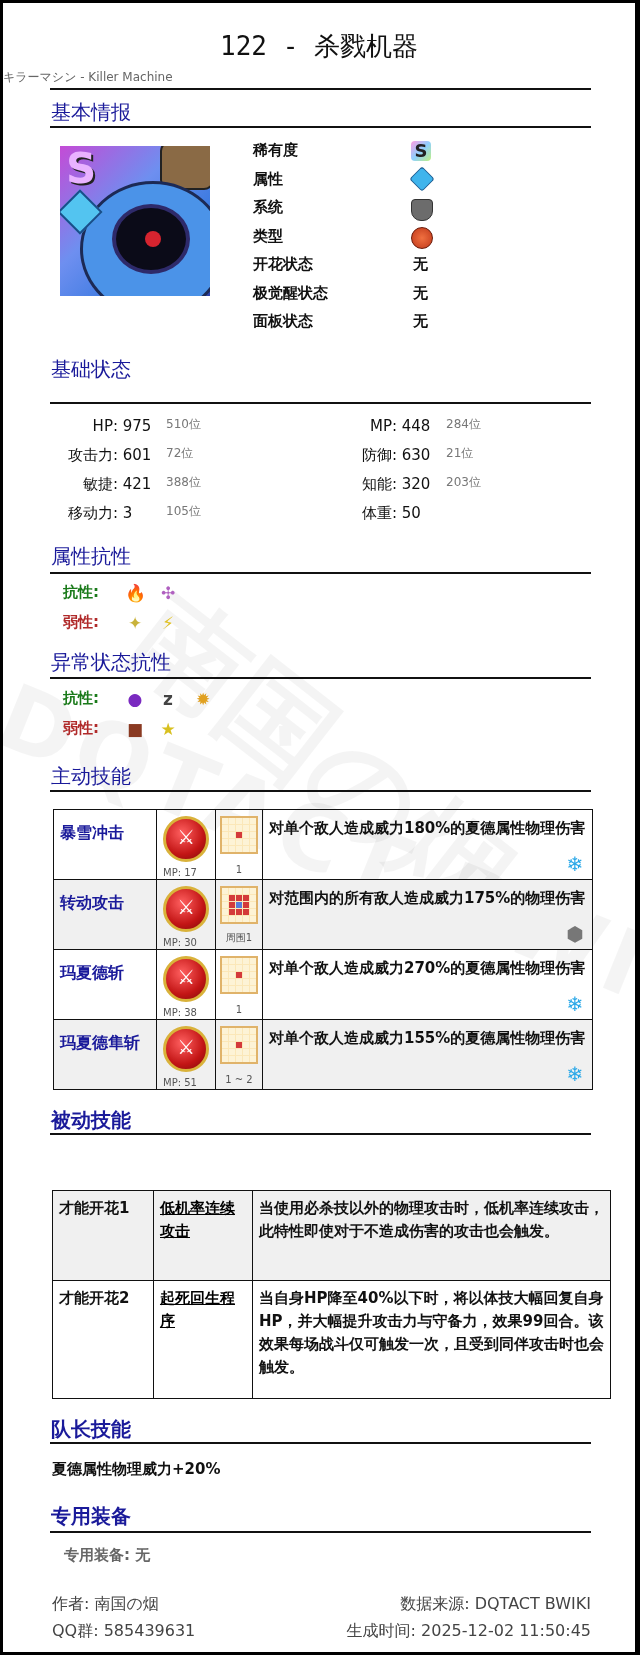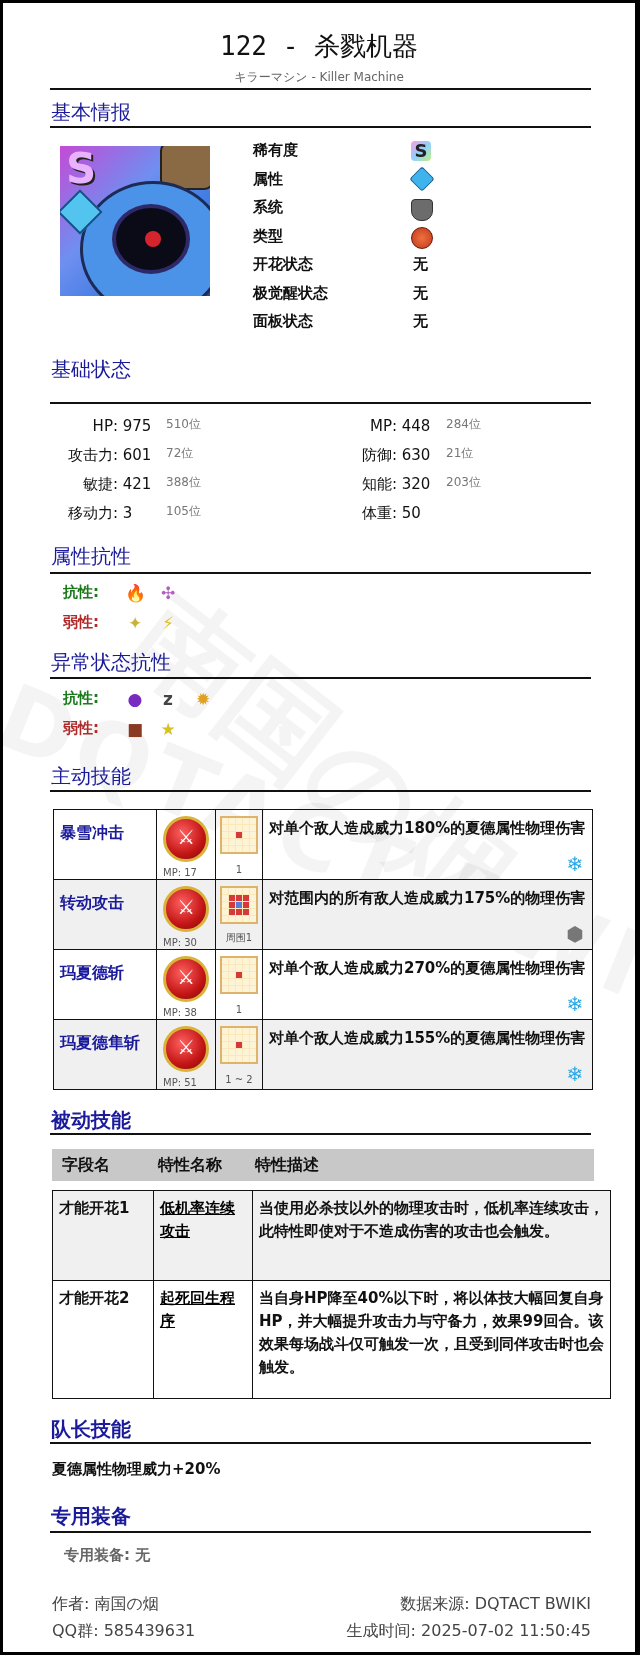--- a/index.html
+++ b/index.html
@@ -14,21 +14,21 @@
   }
   .watermark {
     position: absolute; pointer-events: none; color: rgba(0,0,0,0.045);
     font-family: "DejaVu Sans", sans-serif; font-weight: bold; white-space: nowrap;
   }
   .wm1 { left: 190px; top: 560px; font-size: 110px; transform: rotate(38deg); transform-origin: left top; }
   .wm2 { left: 20px; top: 660px; font-size: 90px; transform: rotate(22deg); transform-origin: left top; letter-spacing: 6px; }
 
   .title { position: absolute; top: 26px; left: 0; width: 632px; text-align: center;
     font-size: 26px; font-family: "DejaVu Sans Mono", monospace; color: #111; }
-  .subtitle { position: absolute; top: 66px; left: 0; width: 632px; text-align: center;
+  .subtitle { position: absolute; top: 66px; left: 0; width: 632px; text-align: left;
     font-size: 12px; color: #666; }
   .hr { position: absolute; left: 47px; width: 541px; height: 2px; background: #111; }
   .sec-title { position: absolute; left: 48px; font-size: 20px; color: #1a1a9a; }
 
   .portrait { position: absolute; left: 57px; top: 143px; width: 150px; height: 150px;
     background: linear-gradient(135deg, #c44bd6 0%, #6e8ff0 40%, #3b7ae0 70%, #2a3fa8 100%);
     overflow: hidden; }
   .portrait .body { position: absolute; left: 20px; top: 35px; width: 140px; height: 130px;
     border-radius: 50%; background: #4b93e8; border: 3px solid #1c2a55; }
   .portrait .eye { position: absolute; left: 52px; top: 58px; width: 70px; height: 62px;
@@ -340,25 +340,20 @@
         <span>对单个敌人造成威力155%的夏德属性物理伤害</span>
         <span class="attr-icon" style="color:#2aa8e8">❄</span>
       </td>
     </tr>
   </tbody>
     </table>
 
   <div class="sec-title" style="top:1104px; font-weight:bold">被动技能</div>
   <div class="hr" style="top:1130px"></div>
 
-  <div class="pass-head">
-    <span style="left:10px">字段名</span>
-    <span style="left:106px">特性名称</span>
-    <span style="left:203px">特性描述</span>
-  </div>
 
   <table class="passive">
     <tbody>
         <tr class="alt" style="height:90px">
       <td class="p-field">才能开花1</td>
       <td class="p-name">低机率连续攻击</td>
       <td>当使用必杀技以外的物理攻击时，低机率连续攻击，此特性即使对于不造成伤害的攻击也会触发。</td>
     </tr>
     <tr style="height:118px">
       <td class="p-field">才能开花2</td>
@@ -372,14 +367,14 @@
   <div class="hr" style="top:1439px"></div>
   <div class="leader">夏德属性物理威力+20%</div>
 
   <div class="sec-title" style="top:1500px; font-weight:bold">专用装备</div>
   <div class="hr" style="top:1528px"></div>
   <div class="equip">专用装备: 无</div>
 
   <div class="foot" style="left:49px; top:1591px">作者: 南国の烟</div>
   <div class="foot" style="left:49px; top:1618px">QQ群: 585439631</div>
   <div class="foot" style="right:44px; top:1591px">数据来源: DQTACT BWIKI</div>
-  <div class="foot" style="right:44px; top:1618px">生成时间: 2025-07-02 11:50:45</div>
+  <div class="foot" style="right:44px; top:1618px">生成时间: 2025-12-02 11:50:45</div>
 </div>
 
 </body></html>

